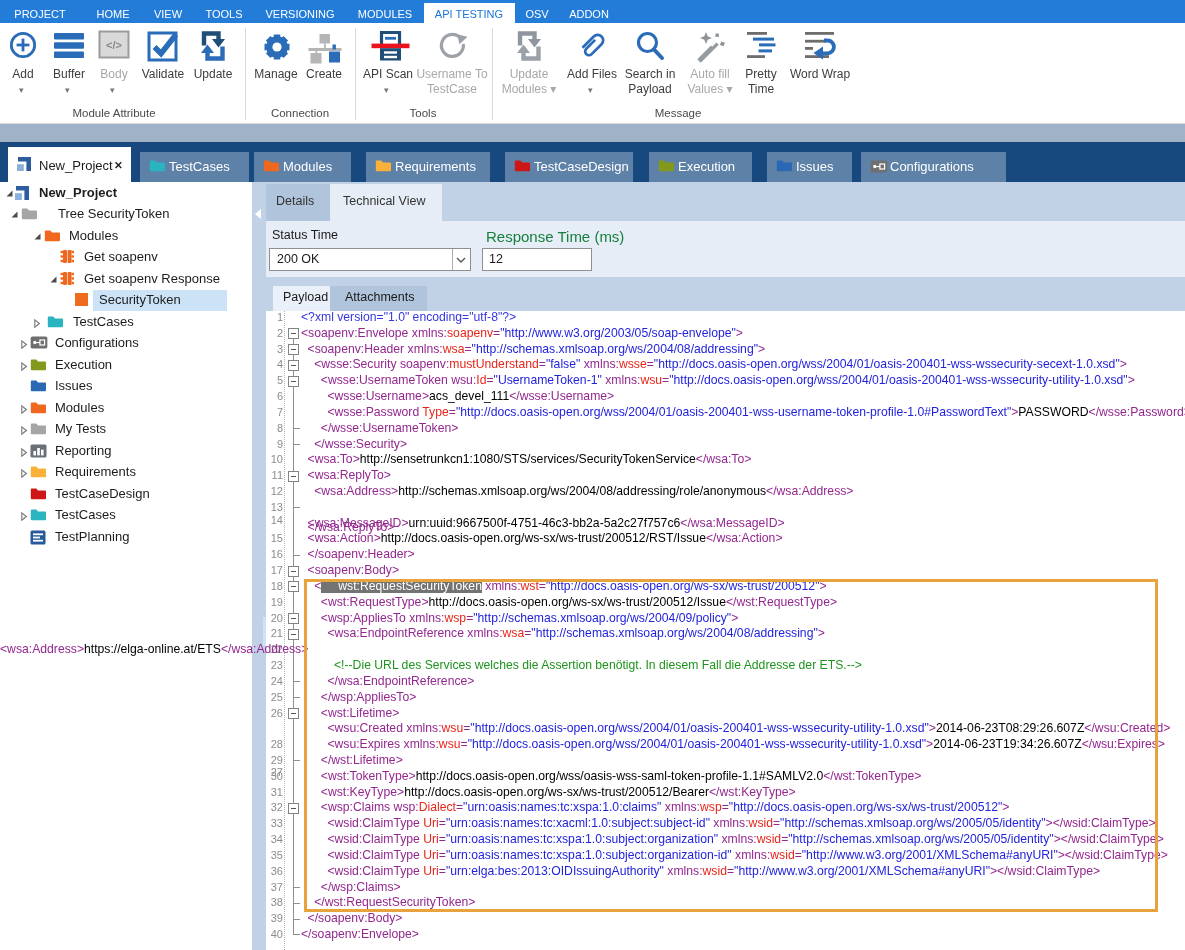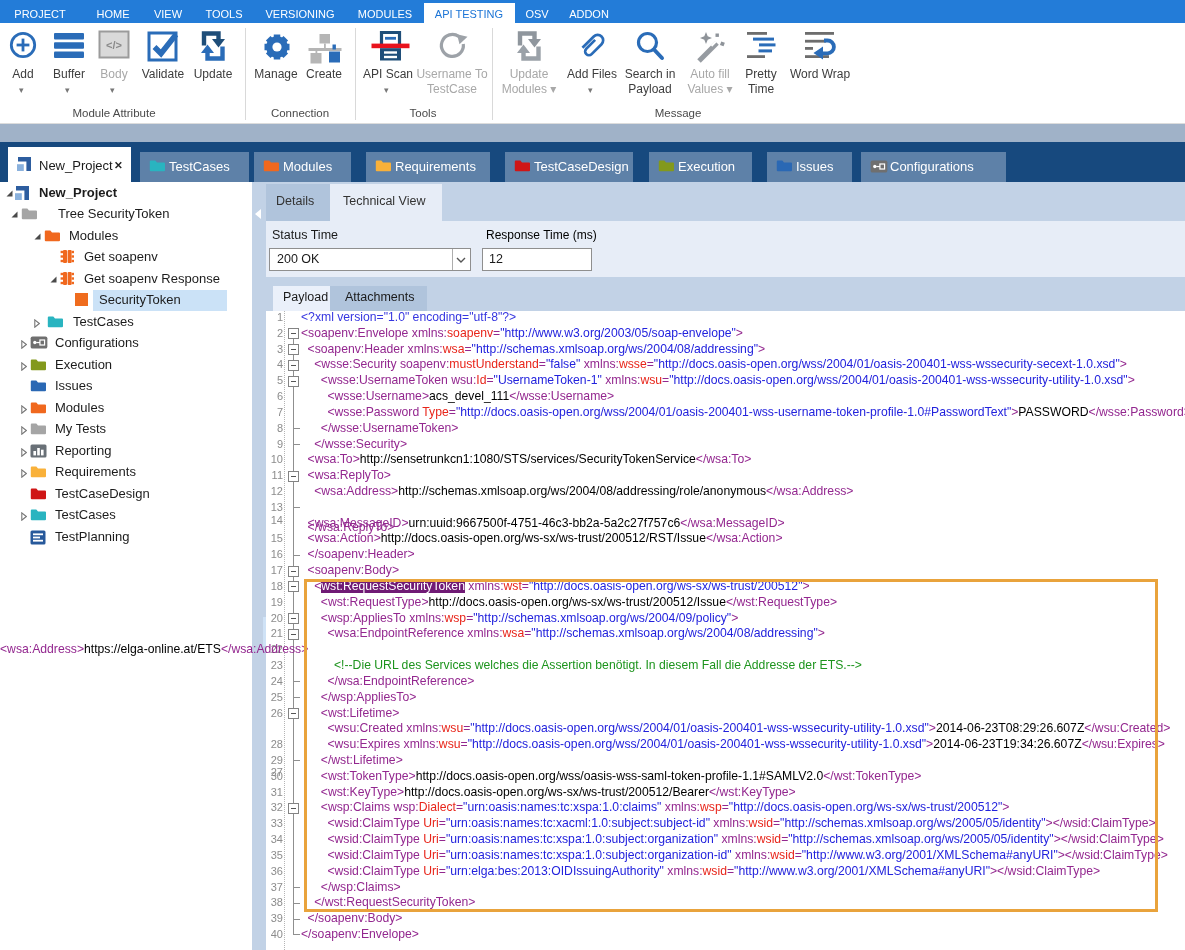--- a/index.html
+++ b/index.html
@@ -2,21 +2,21 @@
 <html><head><meta charset="utf-8"><style>
 * { margin:0; padding:0; box-sizing:border-box; }
 body { width:1185px; height:950px; position:relative; overflow:hidden;
   font-family:"Liberation Sans",sans-serif; background:#fff; }
 .abs { position:absolute; }
 .rl { text-align:center; font-size:12px; }
 .cl { position:absolute; left:0; width:1185px; height:15.82px; line-height:15.82px;
   font-size:12.2px; letter-spacing:0px; white-space:nowrap; overflow:hidden; }
 .cl .t { color:#93278f; } .cl .a { color:#e8251a; } .cl .s { color:#2222dd; }
 .cl .x { color:#000; } .cl .c { color:#1d941d; } .cl .d { color:#3636e0; }
-.cl .sel { background:#701a75; color:#fff; }
+.cl .sel { background:#737373; color:#fff;padding-left:17px; }
 .ln { position:absolute; left:260px; width:23px; height:15.82px; line-height:15.82px;
   text-align:right; font-size:11px; color:#8c8c8c; }
 .fvl { position:absolute; width:1px; background:#8f8f8f; }
 .fbox { position:absolute; width:11px; height:11px; background:#fff; border:1px solid #838383; }
 .fbox span { position:absolute; left:2px; right:2px; top:4px; height:1px; background:#555; }
 .ftick { position:absolute; width:6px; height:1px; background:#8f8f8f; }
 </style></head><body>
 
 <div class="abs" style="left:0;top:0;width:1185px;height:23px;background:#237cd8"></div>
 <div class="abs" style="left:424px;top:3px;width:91px;height:20px;background:#fff"></div>
@@ -356,21 +356,21 @@
     </svg></div>
 <div class="abs" style="left:55px;top:528.5px;font-size:13px;color:#1c1c1c;white-space:nowrap">TestPlanning</div>
 
 <div class="abs" style="left:266px;top:184px;width:64px;height:37px;background:#b0c4dc"></div>
 <div class="abs" style="left:276px;top:194px;font-size:12.5px;color:#333">Details</div>
 <div class="abs" style="left:330px;top:184px;width:112px;height:37px;background:#e7edf7"></div>
 <div class="abs" style="left:343px;top:194px;font-size:12.5px;color:#333">Technical View</div>
 
 <div class="abs" style="left:266px;top:221px;width:919px;height:56px;background:#e7edf7"></div>
 <div class="abs" style="left:272px;top:228px;font-size:12.5px;color:#1a1a1a">Status Time</div>
-<div class="abs" style="left:486px;top:228px;font-size:12px;color:#000000">Response Time (ms)</div>
+<div class="abs" style="left:486px;top:228px;font-size:15px;color:#15803d">Response Time (ms)</div>
 <div class="abs" style="left:269px;top:248px;width:202px;height:23px;background:#fff;border:1px solid #8f8f8f"></div>
 <div class="abs" style="left:277px;top:252px;font-size:12.5px;color:#1a1a1a">200 OK</div>
 <div class="abs" style="left:452px;top:249px;width:1px;height:21px;background:#adadad"></div>
 <svg class="abs" style="left:456px;top:257px" width="10" height="6" viewBox="0 0 10 6">
     <polyline points="1,1 5,5 9,1" fill="none" stroke="#555" stroke-width="1.4"></polyline>
   </svg>
 <div class="abs" style="left:482px;top:248px;width:110px;height:23px;background:#fff;border:1px solid #8f8f8f"></div>
 <div class="abs" style="left:489px;top:252px;font-size:12.5px;color:#1a1a1a">12</div>
 
 <div class="abs" style="left:266px;top:277px;width:919px;height:34px;background:#c2d2e6"></div>

